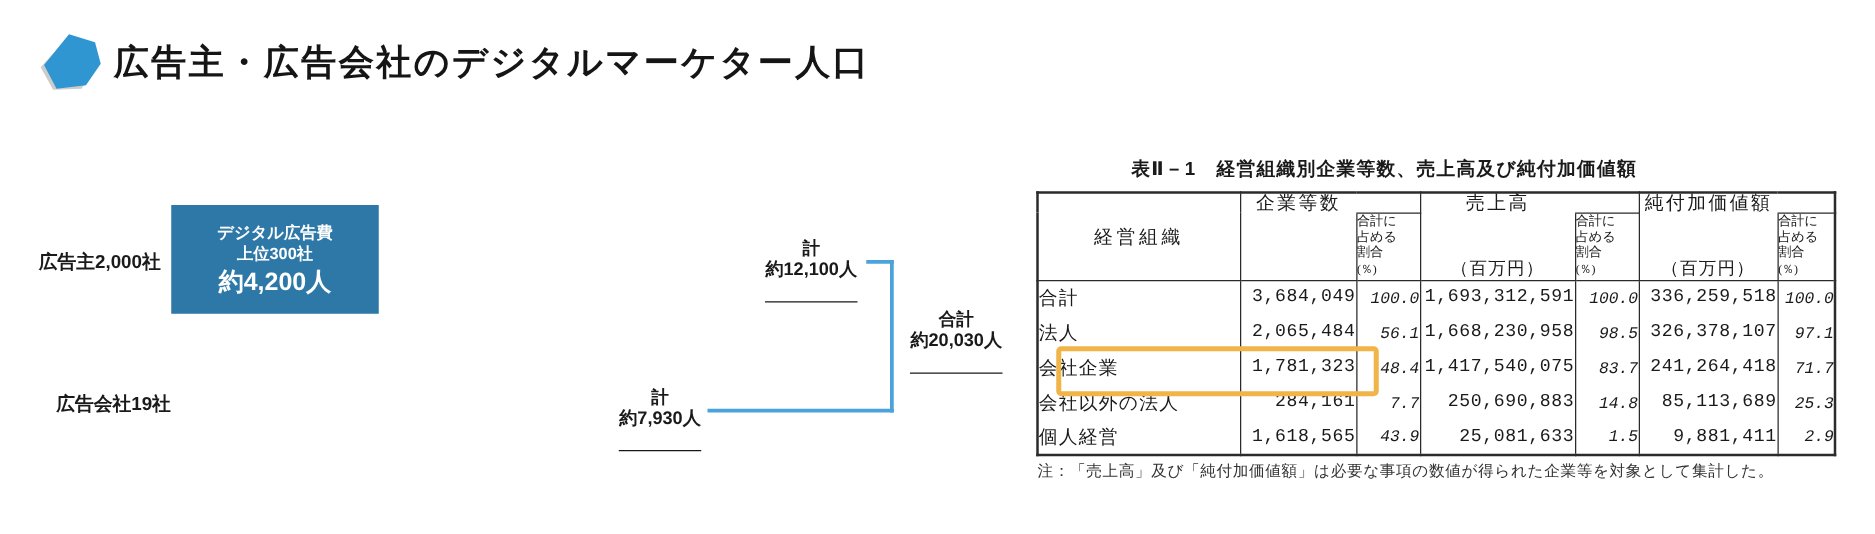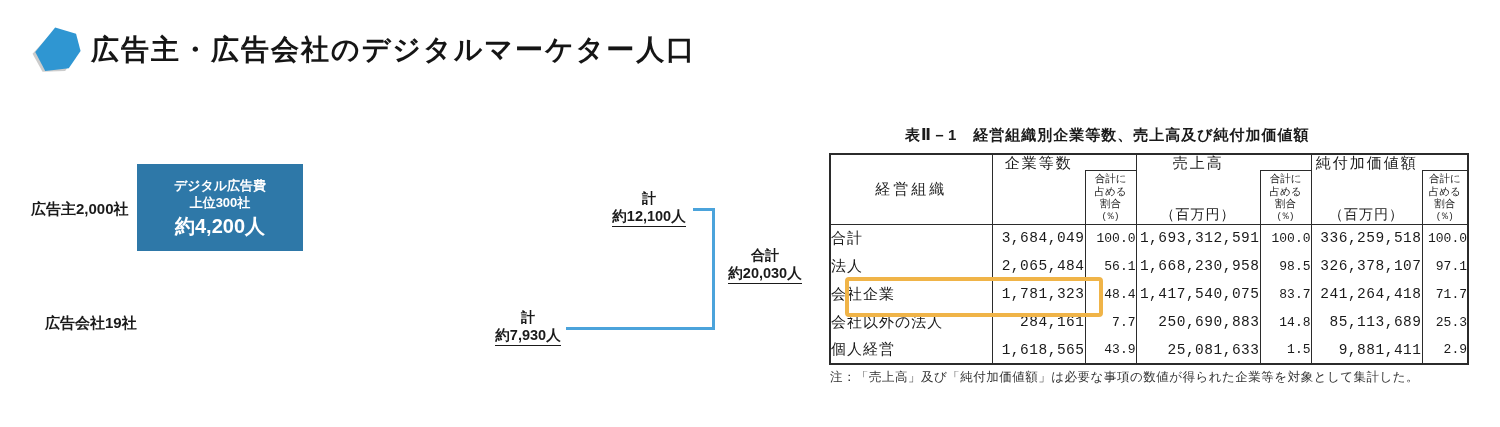--- a/index.html
+++ b/index.html
@@ -23,21 +23,21 @@
   .seg{display:flex;flex-direction:column;justify-content:center;align-items:center;text-align:center;}
   .seg-dark{background:#2E78A8;color:#ffffff;}
   .seg-light{background:#C8E4F3;color:#1f1f1f;}
   .seg1-1{width:166px;} .seg1-2{width:297px;}
   .seg2-1{width:238px;} .seg2-2{width:111px;}
   .seg-line{font-size:13px;font-weight:bold;line-height:17px;white-space:nowrap;}
   .seg-line-lg{font-size:14px;}
   .seg-value{font-size:20px;font-weight:bold;line-height:26px;margin-top:2px;white-space:nowrap;}
   .total-block{position:absolute;text-align:center;font-weight:bold;white-space:nowrap;}
   .total-label{font-size:14px;line-height:18px;}
-  .total-value{font-size:14.5px;line-height:18px;display:inline-block;border-bottom:1.5px solid #1a1a1a;padding-bottom:1px;}
+  .total-value{font-size:14.5px;line-height:18px;display:inline-block;border-bottom:1.5px solid #1a1a1a;padding-bottom:16px;}
   .total-1{left:605px;top:189px;width:88px;}
   .total-2{left:487px;top:308px;width:82px;}
   .total-grand{left:721px;top:246px;width:88px;}
   .bracket{position:absolute;background:#4BA3DB;}
   .bracket-top{left:693px;top:208px;width:22px;height:3px;}
   .bracket-vert{left:712px;top:208px;width:3px;height:122px;}
   .bracket-bottom{left:566px;top:327px;width:149px;height:3px;}
   
   .table-title{
     position:absolute;left:905px;top:126px;font-size:15px;font-weight:bold;
@@ -46,31 +46,31 @@
   table.stat{
     position:absolute;left:829px;top:153px;border-collapse:collapse;table-layout:fixed;
     width:638px;height:209px;border:2px solid #2b2b2b;
   }
   table.stat td,table.stat th{padding:0;margin:0;font-weight:normal;overflow:visible;}
   .b-r{border-right:1px solid #2b2b2b;}
   .b-b{border-bottom:1px solid #2b2b2b;}
   .org-head{font-size:15px;letter-spacing:3px;text-align:center;vertical-align:middle;}
   .grp-head{font-size:15px;font-weight:bold;letter-spacing:2px;text-align:center;vertical-align:middle;line-height:15px;}
   .unit-cell{font-size:14px;letter-spacing:1px;text-align:center;vertical-align:bottom;padding-bottom:3px;}
-  .share-head{font-size:10.5px;line-height:12.5px;text-align:center;vertical-align:middle;letter-spacing:0px;}
+  .share-head{font-size:10.5px;line-height:12.5px;vertical-align:middle;letter-spacing:0px;font-family:Liberation Serif, serif;}
   .share-head .pct{font-size:9.5px;}
   .row-label{font-size:15px;letter-spacing:1px;text-align:left;vertical-align:middle;white-space:nowrap;}
   .ind0{padding-left:5px;} .ind1{padding-left:20px;} .ind2{padding-left:35px;}
   .num{
     font-family:"Liberation Mono","DejaVu Sans Mono",monospace;
     font-size:14.5px;text-align:right;vertical-align:middle;padding-right:6px;letter-spacing:0.5px;white-space:nowrap;
   }
   .pctv{
     font-family:"Liberation Mono","DejaVu Sans Mono",monospace;
-    font-size:13px;text-align:right;vertical-align:middle;padding-right:3px;white-space:nowrap;
+    font-size:13px;text-align:right;vertical-align:middle;padding-right:3px;white-space:nowrap;font-style:italic;
   }
   .highlight-box{
     position:absolute;left:845px;top:277px;width:250px;height:32px;
     border:4px solid #F0B448;border-radius:4px;background:transparent;pointer-events:none;
   }
   .table-note{
     position:absolute;left:830px;top:369px;font-size:12.5px;color:#333;
     font-family:"Liberation Serif","DejaVu Serif",serif;white-space:nowrap;letter-spacing:0.5px;
   }
 </style>

